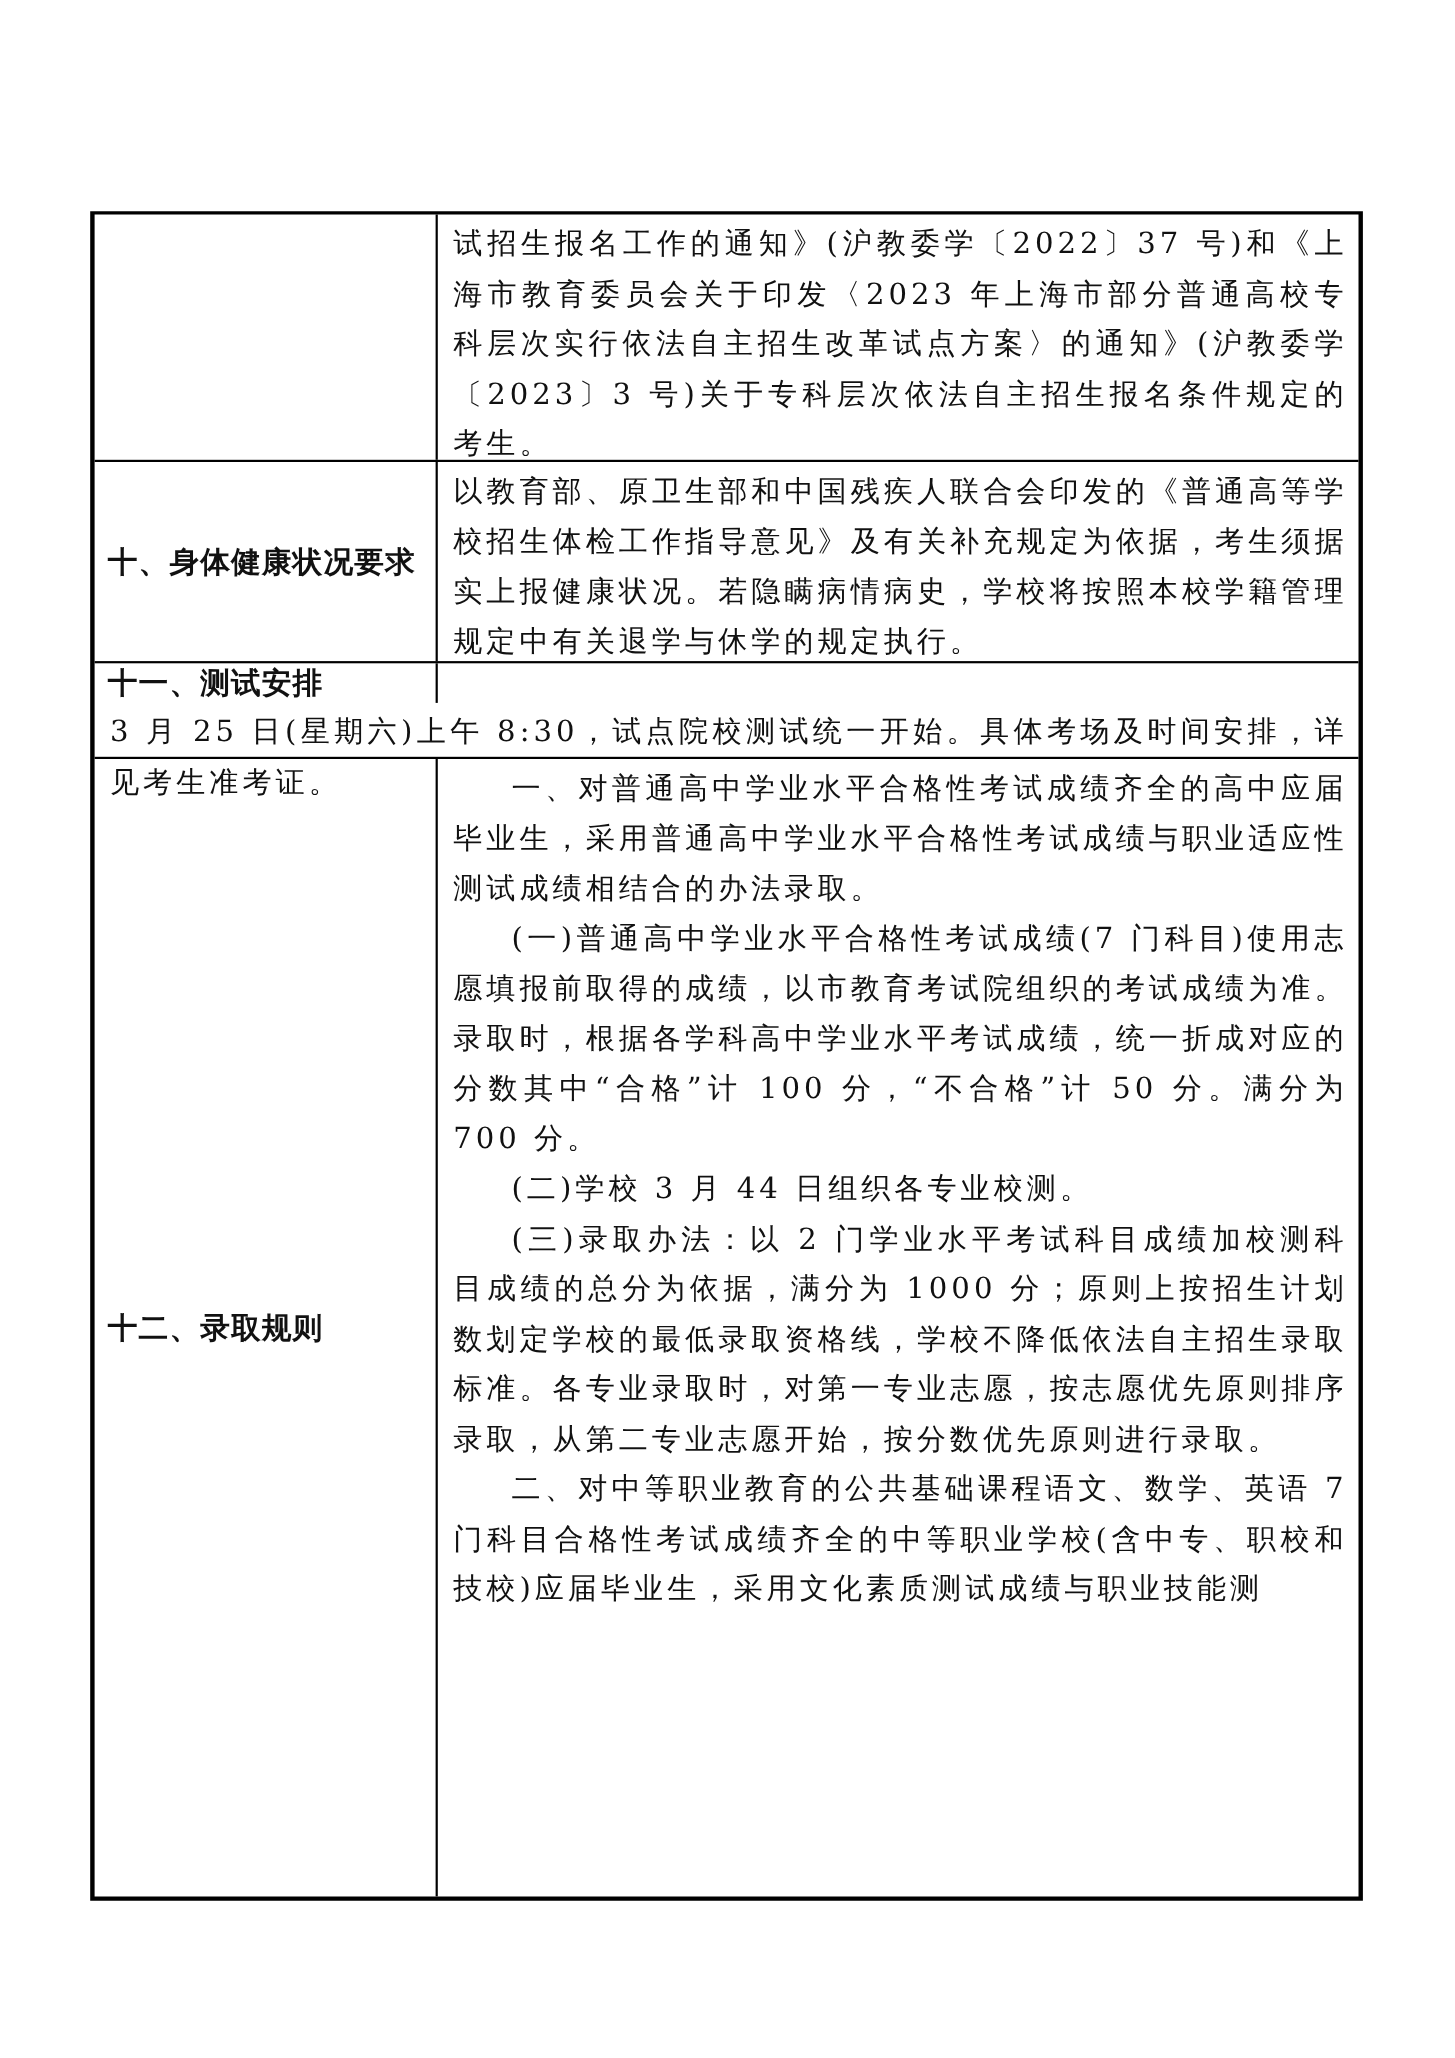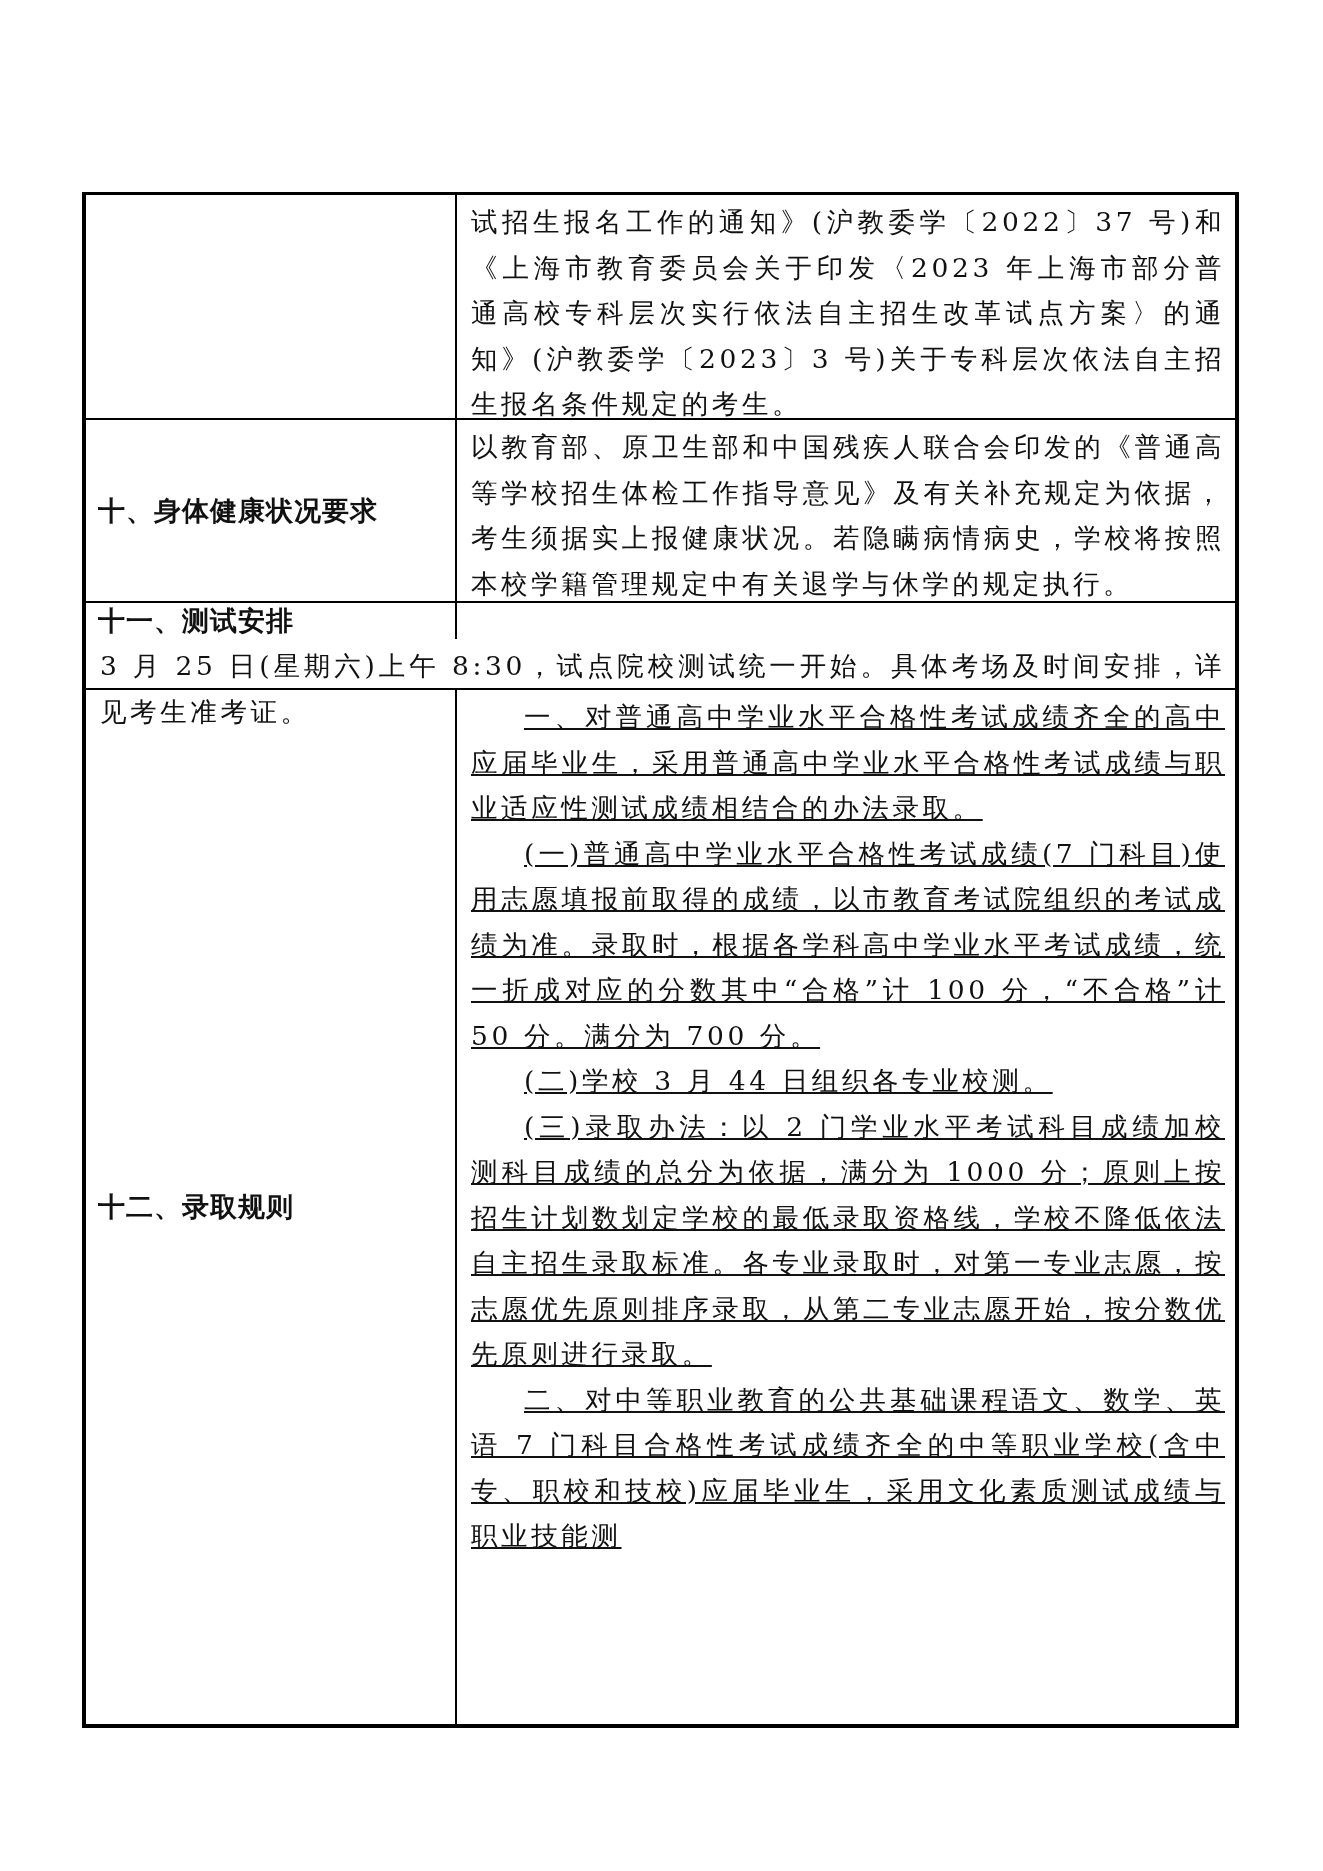--- a/index.html
+++ b/index.html
@@ -3,28 +3,28 @@
 <meta charset="utf-8">
 <style>
   html, body { margin: 0; padding: 0; background: #ffffff; }
   body { width: 1323px; height: 1871px; position: relative; overflow: hidden;
          font-family: "DejaVu Serif", "Liberation Serif", serif; color: #111; }
   .tbl { position: absolute; left: 82px; top: 160px; width: 1157px;
          border-top: 3px solid #000; border-left: 4px solid #000; border-right: 4px solid #000; border-bottom: 4px solid #000;
          box-sizing: border-box; margin-top: 32px; }
   .row { display: flex; border-bottom: 2px solid #000; box-sizing: border-box; }
   .row:last-child { border-bottom: none; }
-  .label { width: 371px; flex: none; border-right: 2px solid #000; box-sizing: border-box;
+  .label { width: 312px; flex: none; border-right: 2px solid #000; box-sizing: border-box;
            display: flex; align-items: center; padding-left: 12px;
            font-family: "DejaVu Sans", "Liberation Sans", sans-serif; font-weight: bold;
            font-size: 27px; letter-spacing: 1px; }
   .content { flex: 1; padding: 4px 10px 4px 14px; box-sizing: border-box;
              font-size: 26.5px; line-height: 45.5px; letter-spacing: 3.6px; text-align: justify; }
   .content p { margin: 0; }
-  .indent { text-indent: 2em; text-decoration: underline; }
+  .indent { text-indent: 2em; }
   .indent-sm { text-indent: 1.6em; }
   .r1 { height: 225px; }
   .r2 { height: 183px; }
   .r3 { height: 87px; flex-direction: column; }
   .r4 { height: 1034px; }
 </style>
 </head>
 <body>
 
 <div class="tbl">

